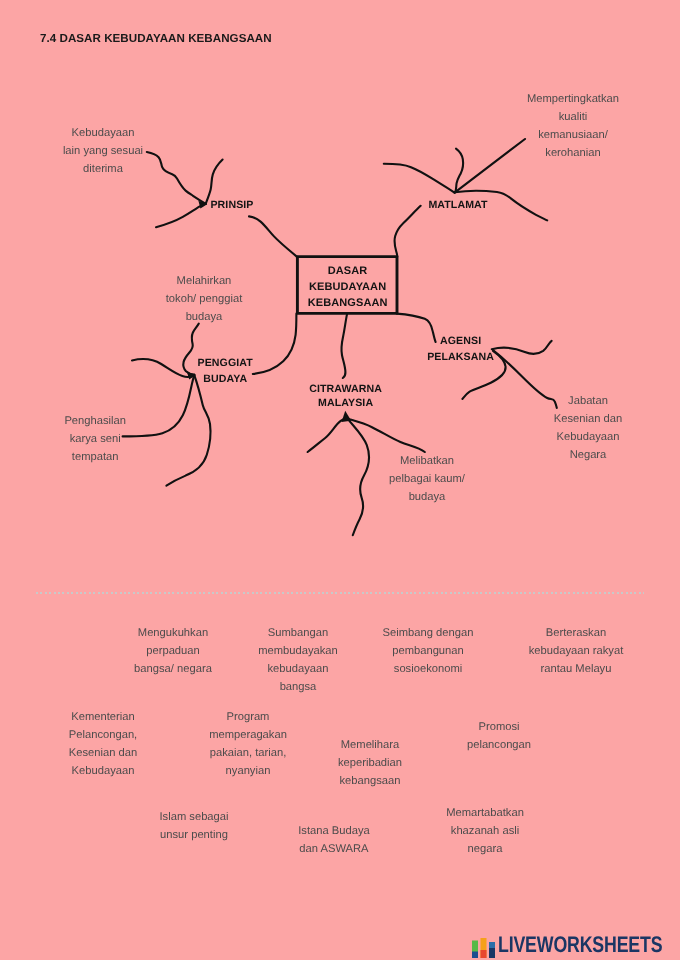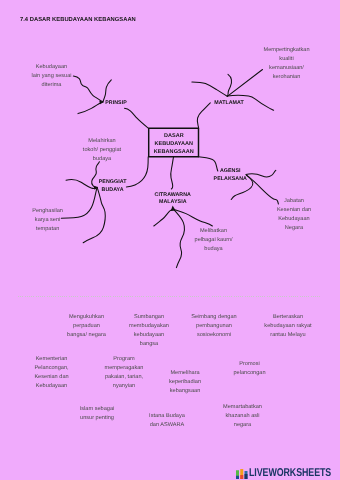--- a/index.html
+++ b/index.html
@@ -1,17 +1,17 @@
 <!DOCTYPE html>
 <html><head>
 <meta charset="utf-8">
 <style>
 html,body{margin:0;padding:0;background:#ffffff;}
 body{width:340px;height:480px;font-family:"Liberation Sans",sans-serif;overflow:hidden;position:relative;-webkit-font-smoothing:antialiased;text-rendering:geometricPrecision;}
-#page{position:absolute;left:0;top:0;width:340px;height:480px;background:#f0abfc;}
+#page{position:absolute;left:0;top:0;width:340px;height:480px;background:#fca5a5;}
 #title{position:absolute;left:20px;top:16.6px;font-size:5.8px;font-weight:bold;color:#1a1a1a;letter-spacing:0.02px;white-space:nowrap;}
 #wires{position:absolute;left:0;top:0;pointer-events:none;}
 .blk{position:absolute;text-align:center;transform:translateX(-50%);}
 .blk div{white-space:nowrap;}
 .dtl{color:#4c4c4c;font-size:5.6px;line-height:9px;}
 .nd{color:#141414;font-size:5.3px;font-weight:bold;line-height:7.6px;letter-spacing:.05px;}
 .ctr{color:#141414;font-size:5.5px;font-weight:bold;line-height:7.8px;letter-spacing:.05px;}
 .note{color:#4c4c4c;font-size:5.6px;line-height:9px;}
 #dashline{position:absolute;left:18px;top:296px;width:304px;height:1px;background-image:repeating-linear-gradient(to right,#c9c9c9 0 1px,transparent 1px 2.2px);}
 #footer{position:absolute;left:236px;top:476px;}

